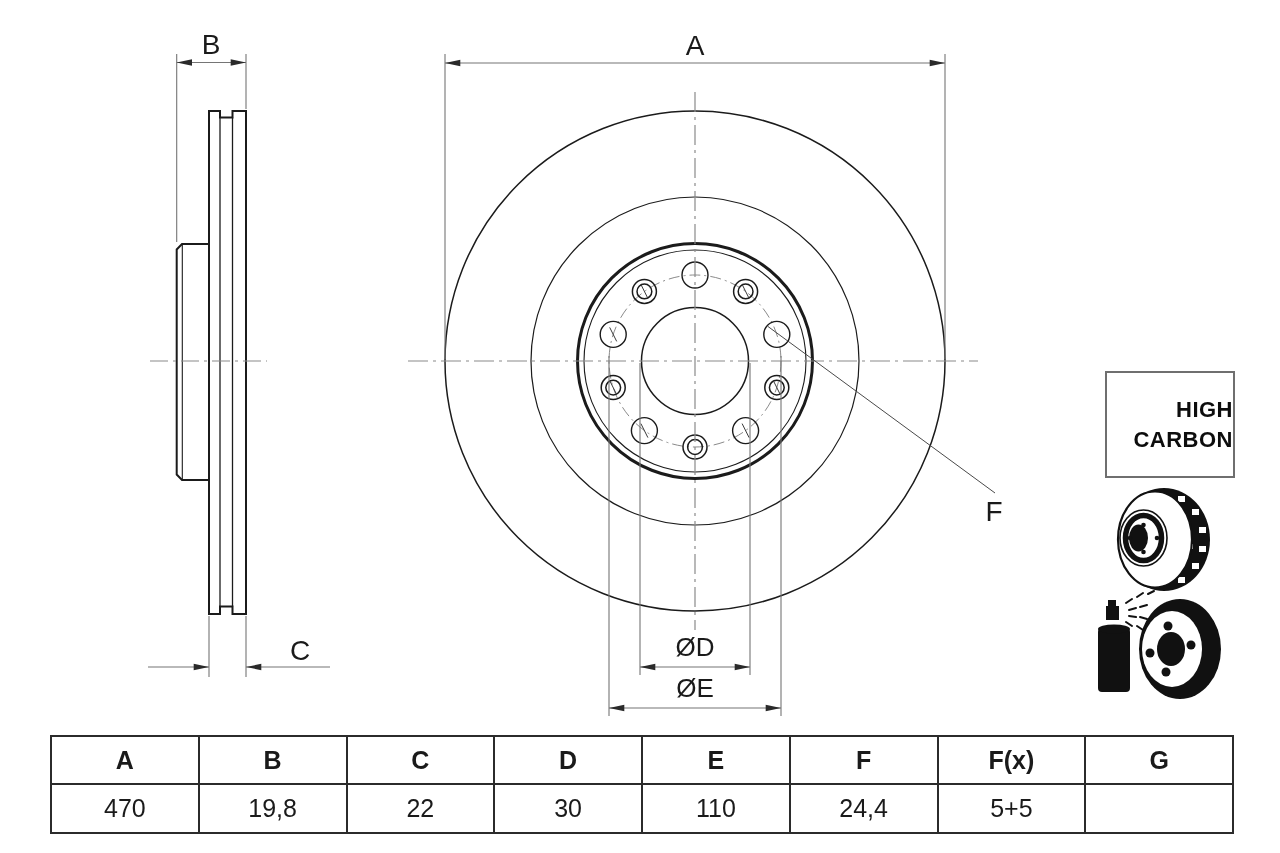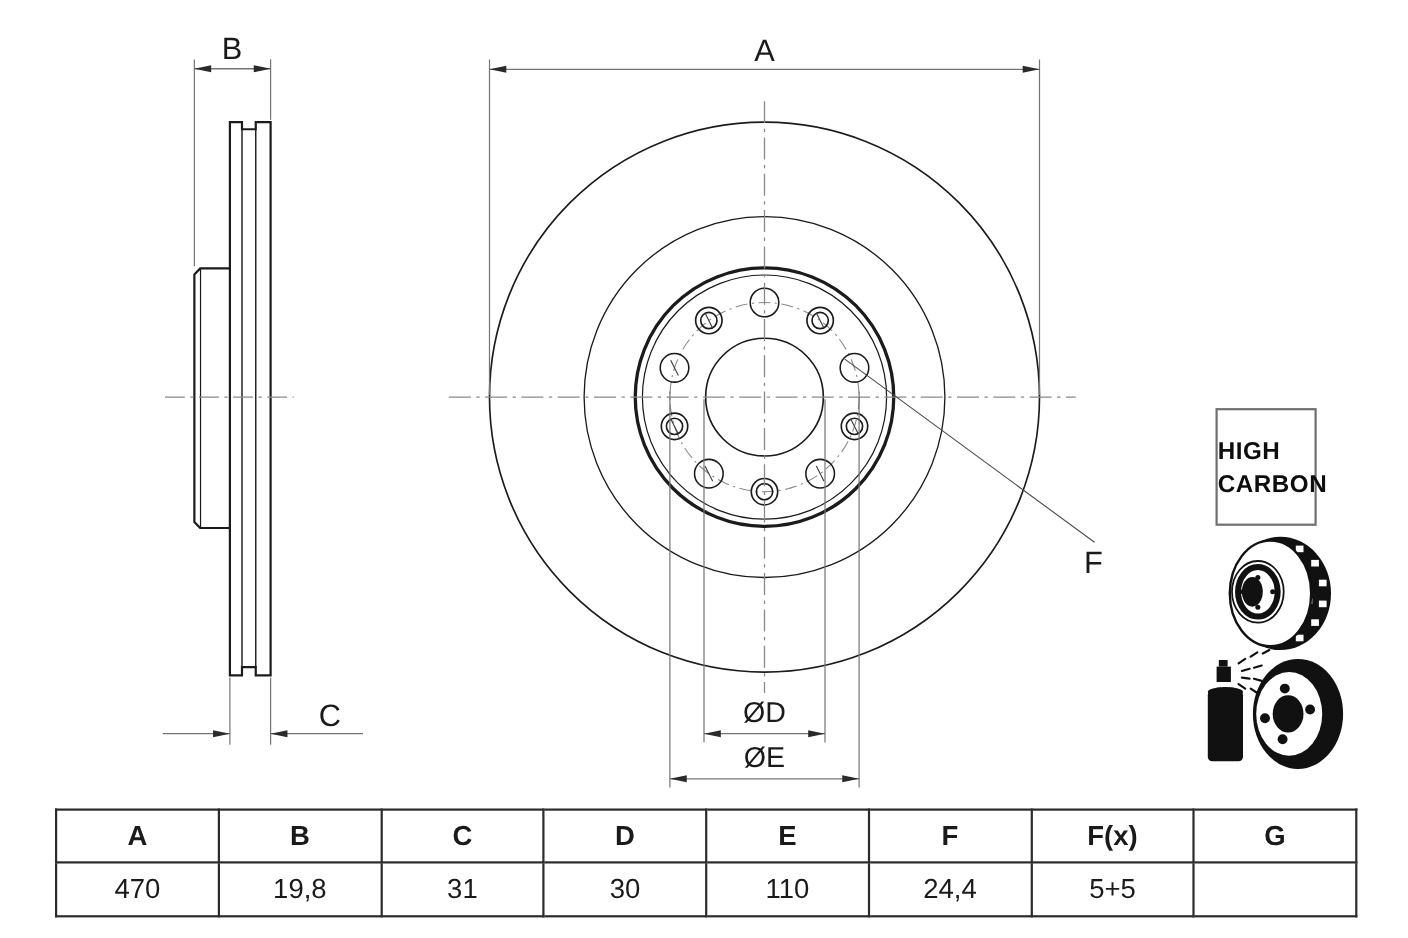--- a/index.html
+++ b/index.html
@@ -2,23 +2,23 @@
 <html><head>
 <meta charset="utf-8">
 <style>
   html,body{margin:0;padding:0;background:#fff;}
   #canvas{position:relative;width:1280px;height:853px;background:#fff;overflow:hidden;
           font-family:"Liberation Sans",sans-serif;color:#111;}
   #drawing{position:absolute;left:0;top:0;}
   .dim-label{font-family:"Liberation Sans",sans-serif;font-size:28px;fill:#1a1a1a;}
   .dia-label{font-family:"Liberation Sans",sans-serif;font-size:26px;fill:#1a1a1a;}
   
-  #badge{position:absolute;left:1105px;top:371px;width:92px;height:107px;
+  #badge{position:absolute;left:1105px;top:371px;width:130px;height:107px;
          border:2px solid #6f6f6f;box-sizing:border-box;display:flex;flex-direction:column;
-         align-items:flex-start;justify-content:center;gap:2px;}
+         align-items:flex-end;justify-content:center;gap:2px;}
   #badge div{font-weight:bold;font-size:22px;line-height:1.25;color:#0d0d0d;letter-spacing:.5px;}
   
   #spec-table{position:absolute;left:50px;top:735px;width:1184px;height:95px;
               border-collapse:collapse;table-layout:fixed;}
   #spec-table th,#spec-table td{border:2px solid #2b2b2b;text-align:center;vertical-align:middle;
               font-size:25px;color:#1a1a1a;padding:0;}
   #spec-table th{font-weight:bold;height:46px;}
   #spec-table td{font-weight:normal;height:47px;}
 </style>
 </head>
@@ -205,21 +205,21 @@
         <th>E</th>
         <th>F</th>
         <th>F(x)</th>
         <th>G</th>
       </tr>
     </thead>
     <tbody>
       <tr>
         <td>470</td>
         <td>19,8</td>
-        <td>31</td>
+        <td>22</td>
         <td>30</td>
         <td>110</td>
         <td>24,4</td>
         <td>5+5</td>
         <td></td>
       </tr>
     </tbody>
   </table>
 
 </div>

